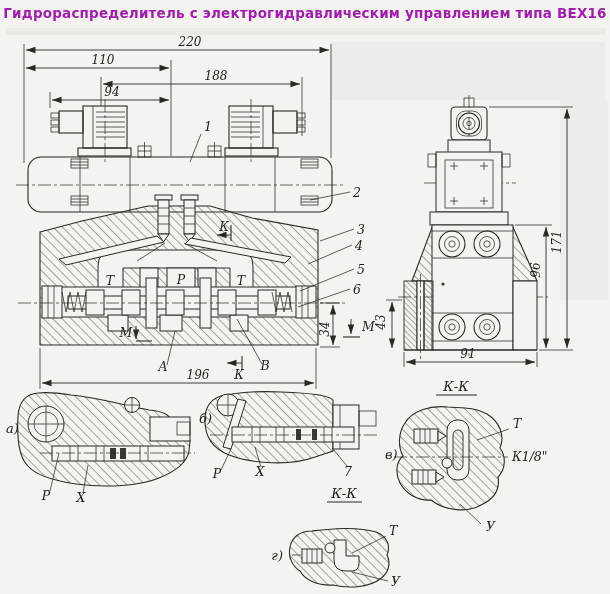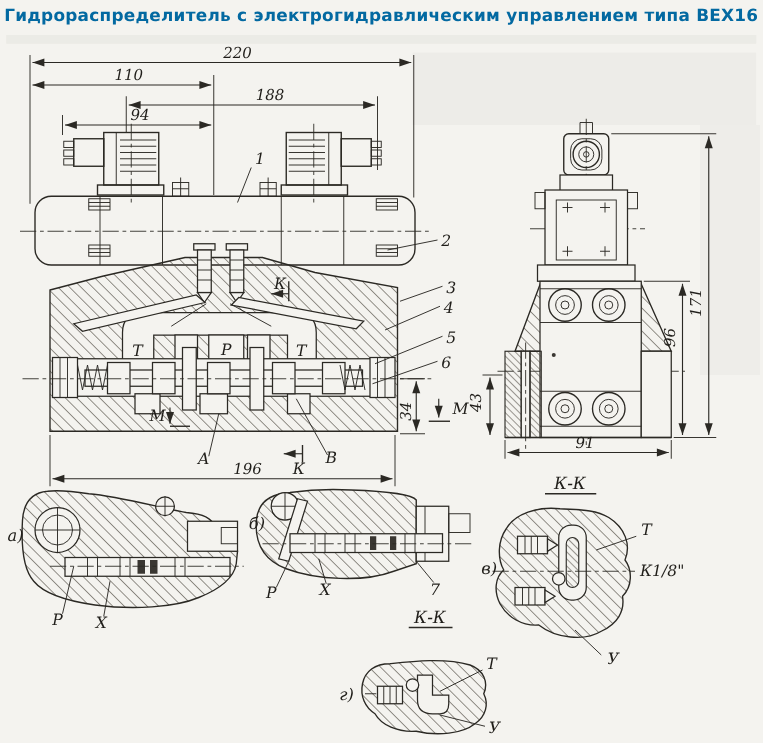--- a/index.html
+++ b/index.html
@@ -4,21 +4,21 @@
 <style>
   html,body{margin:0;padding:0;}
   body{
     width:610px;height:594px;position:relative;
     background:#f4f3ef;overflow:hidden;
     font-family:"DejaVu Sans",sans-serif;
   }
   .title{
     position:absolute;top:5px;left:0;width:610px;text-align:center;
     font-family:"DejaVu Sans",sans-serif;font-weight:bold;font-size:13.5px;
-    color:#0369a1;letter-spacing:0.2px;
+    color:#a21caf;letter-spacing:0.2px;
   }
   svg{position:absolute;left:0;top:0;}
   .ln{stroke:#2b2924;stroke-width:1.1;fill:none;}
   .lt{stroke:#2b2924;stroke-width:0.75;fill:none;}
   .dim{stroke:#2b2924;stroke-width:0.9;fill:none;}
   .cl{stroke:#2b2924;stroke-width:0.7;fill:none;stroke-dasharray:13 3 3 3;}
   .wf{fill:#f4f3ef;stroke:#2b2924;stroke-width:1;}
   .hf{fill:url(#h1);stroke:#2b2924;stroke-width:1.1;}
   .hf2{fill:url(#h2);stroke:#2b2924;stroke-width:0.9;}
   .dk{fill:#3a3732;stroke:none;}

